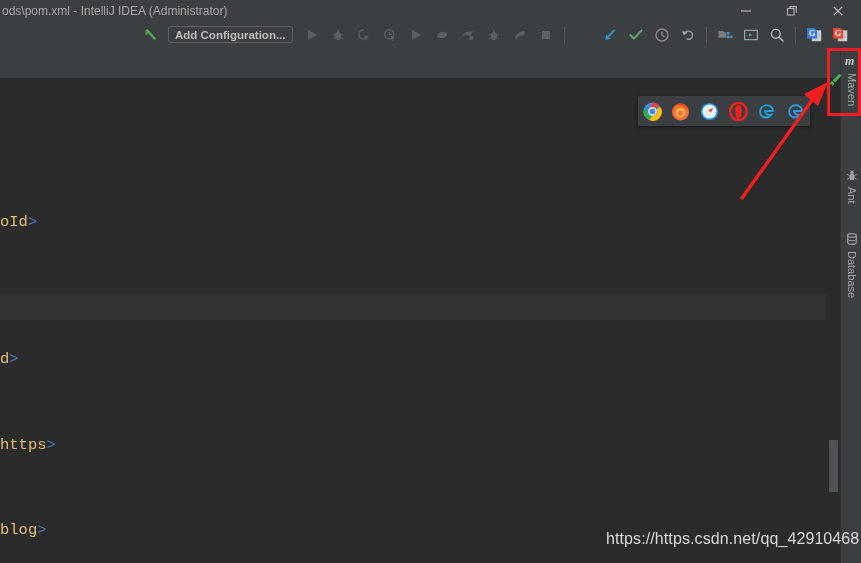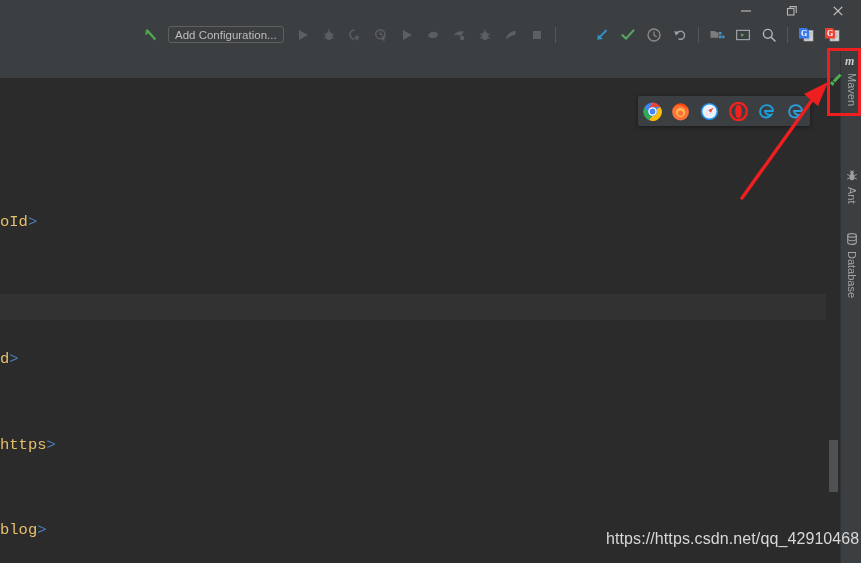--- a/index.html
+++ b/index.html
@@ -26,21 +26,21 @@
     background:#3c3f41;display:flex;align-items:center;
   }
   #tb-left-gap{width:138px;height:1px;}
   .tb-icon{width:26px;height:25px;display:flex;align-items:center;justify-content:center;}
   .tb-icon svg{display:block;}
   #run-config-btn{
     height:17px;min-width:113px;box-sizing:border-box;
     border:1px solid #5e6060;border-radius:3px;background:transparent;
     color:#bcbcbc;font-size:11.5px;font-family:"Liberation Sans",sans-serif;
     display:flex;align-items:center;justify-content:center;
-    padding:0 6px;margin-left:4px;margin-right:6px;
+    padding:0 6px;margin-left:4px;margin-right:6px;font-weight:bold;
   }
   .tb-sep{width:1px;height:16px;background:#555759;margin:0 5px;}
   #git-label{font-size:11.5px;color:#a9a9a9;margin-left:8px;margin-right:2px;margin-top:32px;}
   
   #tabstrip{
     position:absolute;left:0;top:47px;width:840px;height:31px;
     background:#3c3f41;border-bottom:1px solid #323232;
   }
   #editor{
     position:absolute;left:0;top:78px;width:840px;height:485px;
@@ -104,20 +104,21 @@
     letter-spacing:.1px;white-space:nowrap;
   }
   #bottom-strip{
     position:absolute;left:0;top:556px;width:840px;height:7px;background:#2b2b2b;
   }
 </style>
 </head>
 <body>
 
 <div id="titlebar" data-name="window-title-bar">
+  <div id="title-text" data-name="window-title">ods\pom.xml - IntelliJ IDEA (Administrator)</div>
   <div id="win-buttons" data-name="window-controls">
     <div class="win-btn" data-name="minimize-button">
       <svg width="12" height="12" viewBox="0 0 12 12">
           <line x1="1" y1="6" x2="11" y2="6" stroke="#b4b4b4" stroke-width="1.2"></line>
         </svg>
     </div>
     <div class="win-btn" data-name="restore-button">
       <svg width="12" height="12" viewBox="0 0 12 12">
         <rect x="1.5" y="3.5" width="6.5" height="6.5" fill="none" stroke="#b4b4b4" stroke-width="1.1"></rect>
         <path d="M4 3.3 V1.6 H10.3 V8" fill="none" stroke="#b4b4b4" stroke-width="1.1"></path>

